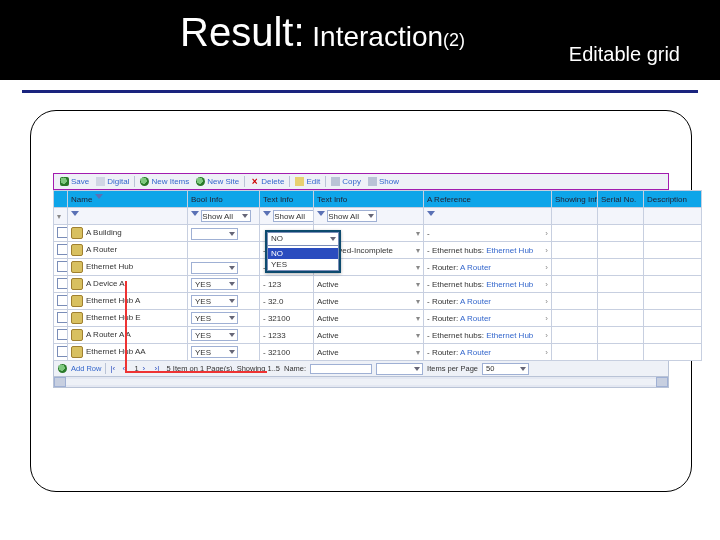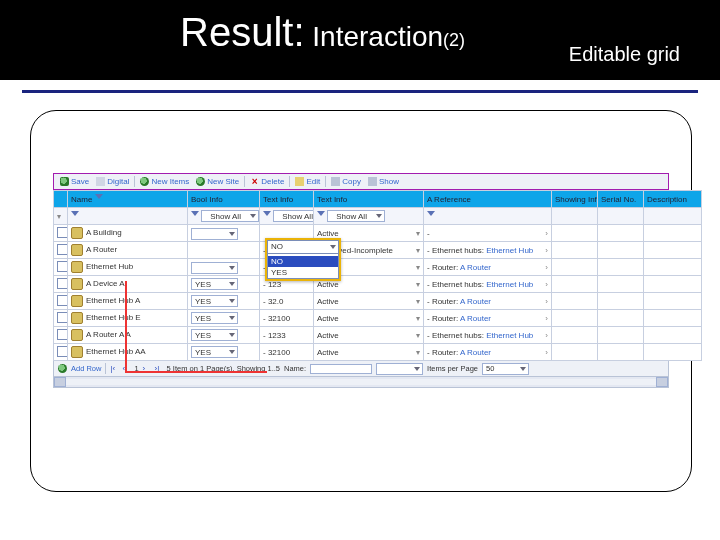--- a/index.html
+++ b/index.html
@@ -32,28 +32,28 @@
 .col-bool{width:72px;}
 .col-text{width:54px;}
 .col-list{width:110px;}
 .col-ref{width:128px;}
 .col-dig{width:46px;}
 .col-ser{width:46px;}
 .col-desc{width:58px;}
 .funnel{display:inline-block;width:8px;height:8px;position:relative;}
 .funnel::before{content:"";position:absolute;left:0;top:0;border-left:4px solid transparent;border-right:4px solid transparent;border-top:5px solid #5a71b5;}
 .filter-row td{background:#f3f5fb;}
-.filter-row .sel{display:inline-flex;align-items:center;gap:2px;border:1px solid #9fb0d4;background:#fff;padding:0 10px 0 8px;height:10px;position:relative;min-width:38px;}
+.filter-row .sel{display:inline-flex;align-items:center;gap:2px;border:1px solid #9fb0d4;background:#fff;padding:0 10px 0 0;height:10px;position:relative;min-width:38px;}
 .filter-row .sel::after{content:"";position:absolute;right:2px;top:3px;border-left:3px solid transparent;border-right:3px solid transparent;border-top:4px solid #667;}
 .cb{width:9px;height:9px;border:1px solid #7a8db8;background:#fff;display:inline-block;}
 .dev-ico{width:10px;height:10px;display:inline-block;background:#d8c060;border:1px solid #a08030;border-radius:2px;margin-right:3px;vertical-align:middle;}
 .lnk{color:#36c;}
 .sel2{display:inline-flex;align-items:center;border:1px solid #9fb0d4;background:#fff;padding:0 10px 0 3px;height:10px;position:relative;min-width:32px;}
 .sel2::after{content:"";position:absolute;right:2px;top:3px;border-left:3px solid transparent;border-right:3px solid transparent;border-top:4px solid #667;}
-.dd-open{position:absolute;left:212px;top:65px;width:72px;border:2px solid #eab308;box-shadow:0 1px 3px rgba(0,0,0,.3);z-index:5;}
+.dd-open{position:absolute;left:212px;top:57px;width:72px;border:2px solid #0c4a6e;box-shadow:0 1px 3px rgba(0,0,0,.3);z-index:5;}
 .dd-open .cur{background:#fff;border:1px solid #7a8db8;height:12px;padding:0 10px 0 3px;position:relative;font-size:8px;line-height:12px;}
 .dd-open .cur::after{content:"";position:absolute;right:2px;top:4px;border-left:3px solid transparent;border-right:3px solid transparent;border-top:4px solid #667;}
 .dd-open .opt{background:#fff;border:1px solid #7a8db8;border-top:none;font-size:8px;}
 .dd-open .opt div{padding:1px 3px;}
 .dd-open .opt .hl{background:#2a4cbf;color:#fff;}
 .redline{position:absolute;width:2px;background:#e33;z-index:4;}
 .pager{display:flex;align-items:center;height:15px;background:#eef1f7;border:1px solid #b9c3d6;border-top:none;padding:0 4px;gap:4px;font-size:7.5px;}
 .pager .plus{width:9px;height:9px;background:radial-gradient(circle at 40% 40%,#7fc97f 40%,#2a7a2a 41%);border-radius:50%;}
 .pager .vsep{width:1px;height:11px;background:#b9c3d6;}
 .pager .nameinp{width:60px;height:8px;border:1px solid #9fb0d4;background:#fff;}

